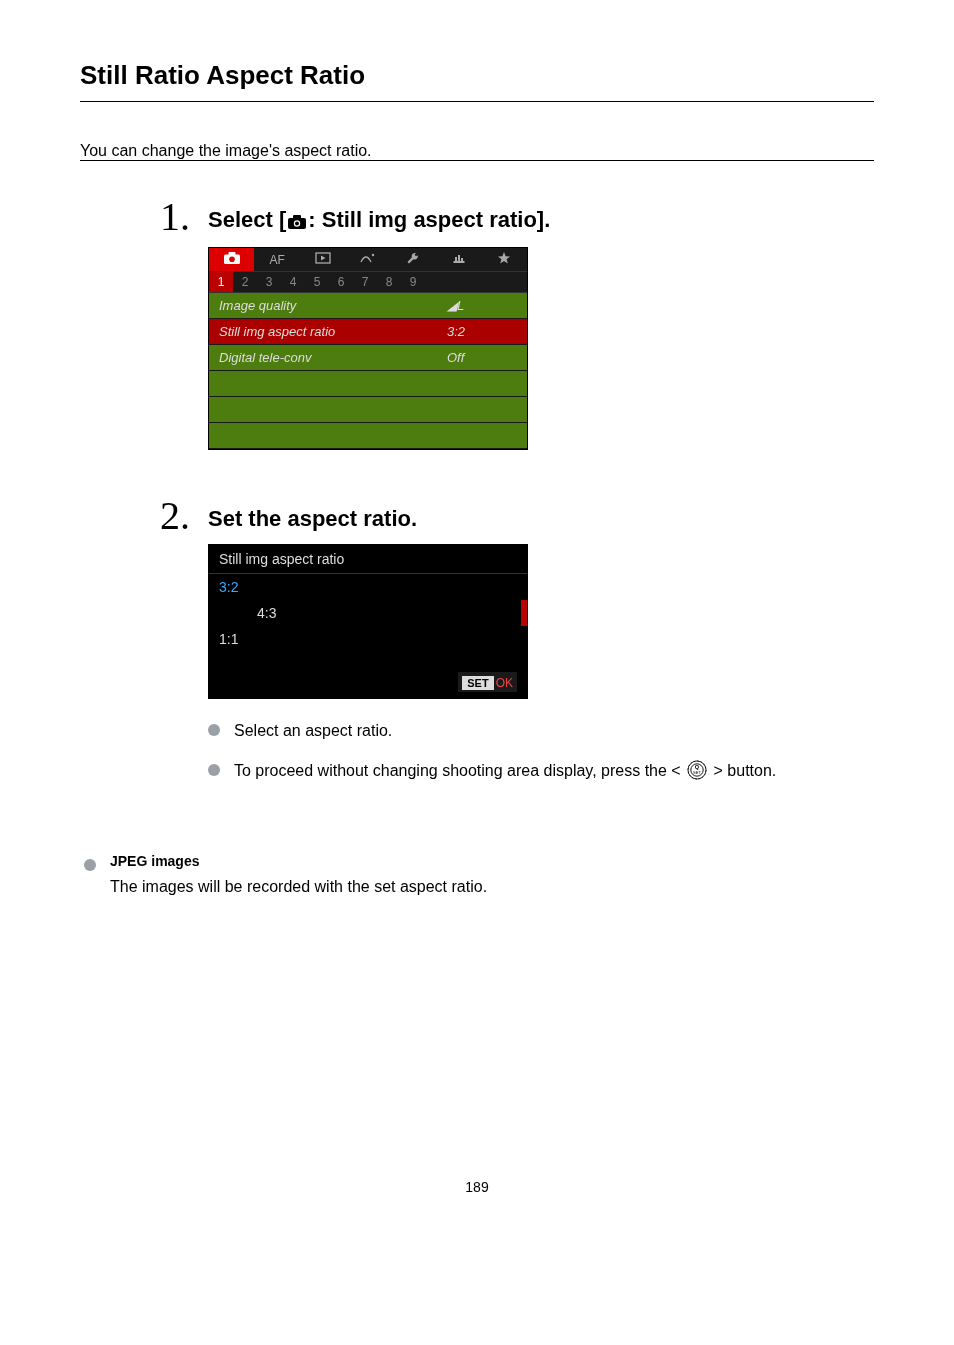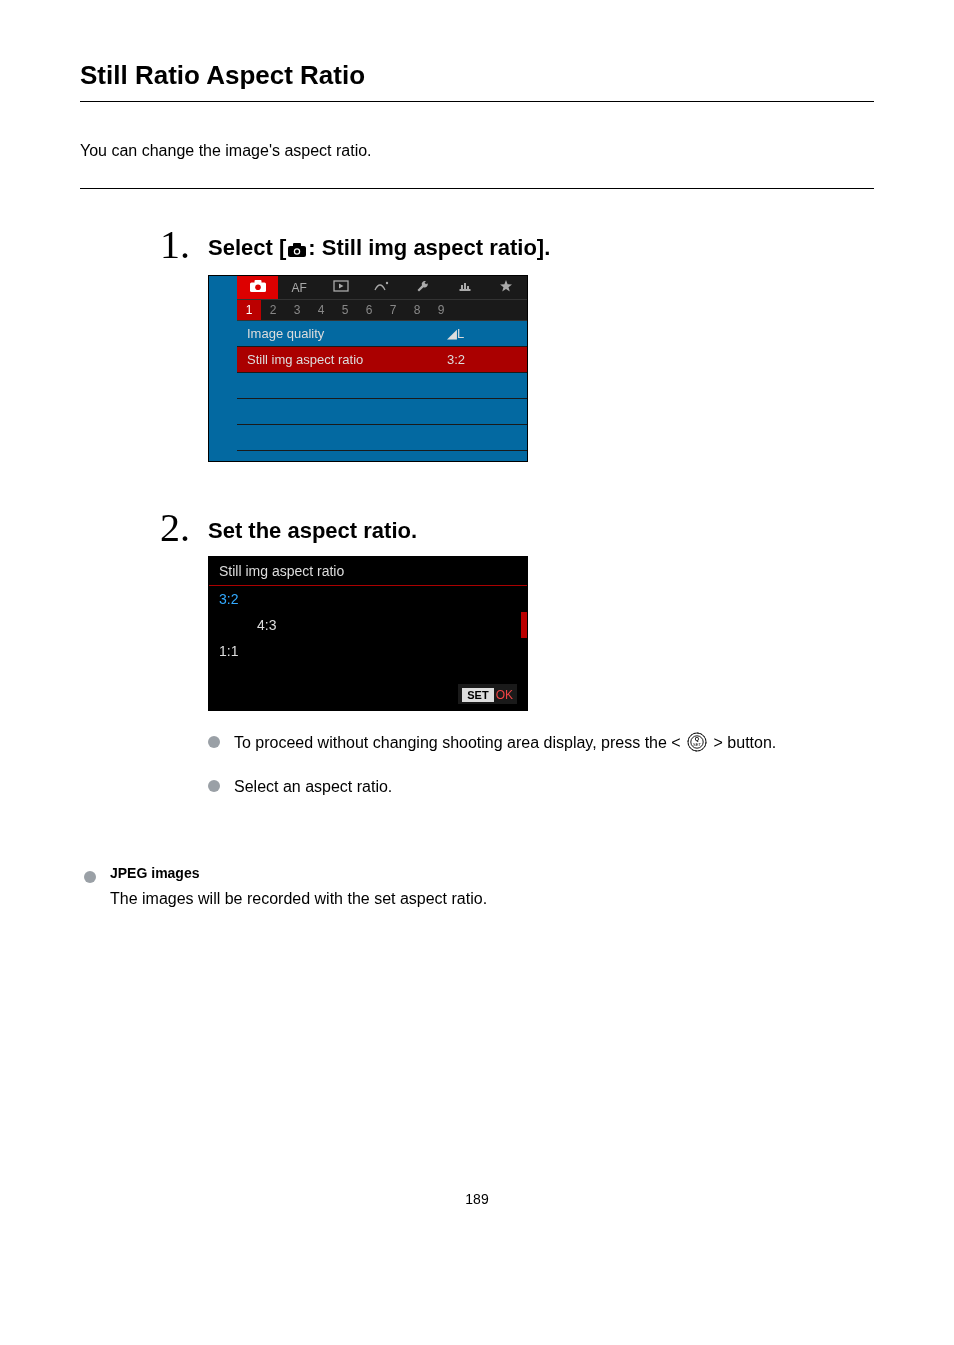--- a/index.html
+++ b/index.html
@@ -16,21 +16,21 @@
     }
     .page-title {
       font-size: 26px;
       font-weight: bold;
       padding-bottom: 10px;
       border-bottom: 1.5px solid #000;
       margin-bottom: 40px;
     }
     .intro {
       font-size: 16px;
-      padding-bottom: 28px;
+      padding-bottom: 0;
       border-bottom: 1px solid #000;
       margin-bottom: 40px;
     }
     .step {
       display: flex;
       margin-left: 80px;
       margin-bottom: 50px;
     }
     .step-num {
       font-family: Georgia, 'Times New Roman', serif;
@@ -49,25 +49,24 @@
       font-weight: bold;
       margin-bottom: 12px;
     }
     .camera-icon-inline {
       display: inline-block;
       vertical-align: -2px;
       margin: 0 2px;
     }
     .menu-screen {
       width: 320px;
-      background: #0369a1;
+      background: #4d7c0f;
       color: #fff;
       font-size: 13px;
       border: 1px solid #000;
-      padding-left: 28px;
     }
     .menu-tabs {
       display: flex;
       height: 24px;
       background: #1a1a1a;
       border-bottom: 1px solid #333;
       align-items: center;
     }
     .menu-tabs .tab {
       flex: 1;
@@ -95,20 +94,21 @@
       color: #888;
       font-size: 12px;
       padding: 3px 0;
     }
     .subtabs .st.active {
       background: #b00;
       color: #fff;
     }
     .menu-items {
       min-height: 140px;
+      font-style: italic;
     }
     .menu-row {
       display: flex;
       padding: 5px 10px;
       border-bottom: 1px solid #1a1a1a;
     }
     .menu-row.selected {
       background: #a00;
     }
     .menu-label {
@@ -294,20 +294,24 @@
       <div class="menu-items">
         <div class="menu-row">
           <div class="menu-label">Image quality</div>
           <div class="menu-val">◢L</div>
         </div>
         <div class="menu-row selected">
           <div class="menu-label">Still img aspect ratio</div>
           <div class="menu-val">3:2</div>
         </div>
         <div class="menu-row">
+          <div class="menu-label">Digital tele-conv</div>
+          <div class="menu-val">Off</div>
+        </div>
+        <div class="menu-row">
           <div class="menu-label">&nbsp;</div>
             <div class="menu-val"></div>
         </div>
         <div class="menu-row">
           <div class="menu-label">&nbsp;</div>
             <div class="menu-val"></div>
         </div>
         <div class="menu-row">
           <div class="menu-label">&nbsp;</div>
             <div class="menu-val"></div>
@@ -330,36 +334,36 @@
         <div class="ratio-row">1:1</div>
       </div>
       <div class="ratio-footer">
         <span class="set-ok">
           <span class="set-lbl">SET</span><span class="ok-lbl">OK</span>
         </span>
       </div>
     </div>
 
     <div class="bullet-list">
+      <div class="bullet-item">
+        <div class="bullet-dot"></div>
+        <div class="bullet-text">Select an aspect ratio.</div>
+      </div>
       <div class="bullet-item">
         <div class="bullet-dot"></div>
         <div class="bullet-text">
           <span>To proceed without changing shooting area display, press the &lt; </span><span class="qset-icon-inline"><svg width="20" height="20" viewBox="0 0 20 20">
                 <circle cx="10" cy="10" r="9" fill="none" stroke="#000" stroke-width="0.8"></circle>
                 <circle cx="10" cy="10" r="9" fill="none" stroke="#000" stroke-width="0.8" stroke-dasharray="2 1.5"></circle>
                 <circle cx="10" cy="10" r="6.2" fill="none" stroke="#000" stroke-width="0.9"></circle>
                 <text x="10" y="9.2" text-anchor="middle" font-size="5.5" font-family="Arial" font-weight="bold" fill="#000">Q</text>
                 <text x="10" y="14.4" text-anchor="middle" font-size="4.2" font-family="Arial" fill="#000">SET</text>
               </svg></span><span> &gt; button.</span>
         </div>
       </div>
-      <div class="bullet-item">
-        <div class="bullet-dot"></div>
-        <div class="bullet-text">Select an aspect ratio.</div>
-      </div>
     </div>
   </div>
 </div>
 
 <div class="section-bullet">
   <div class="bullet-dot"></div>
   <div class="section-content">
     <div class="section-heading">JPEG images</div>
     <div class="section-body">The images will be recorded with the set aspect ratio.</div>
   </div>

